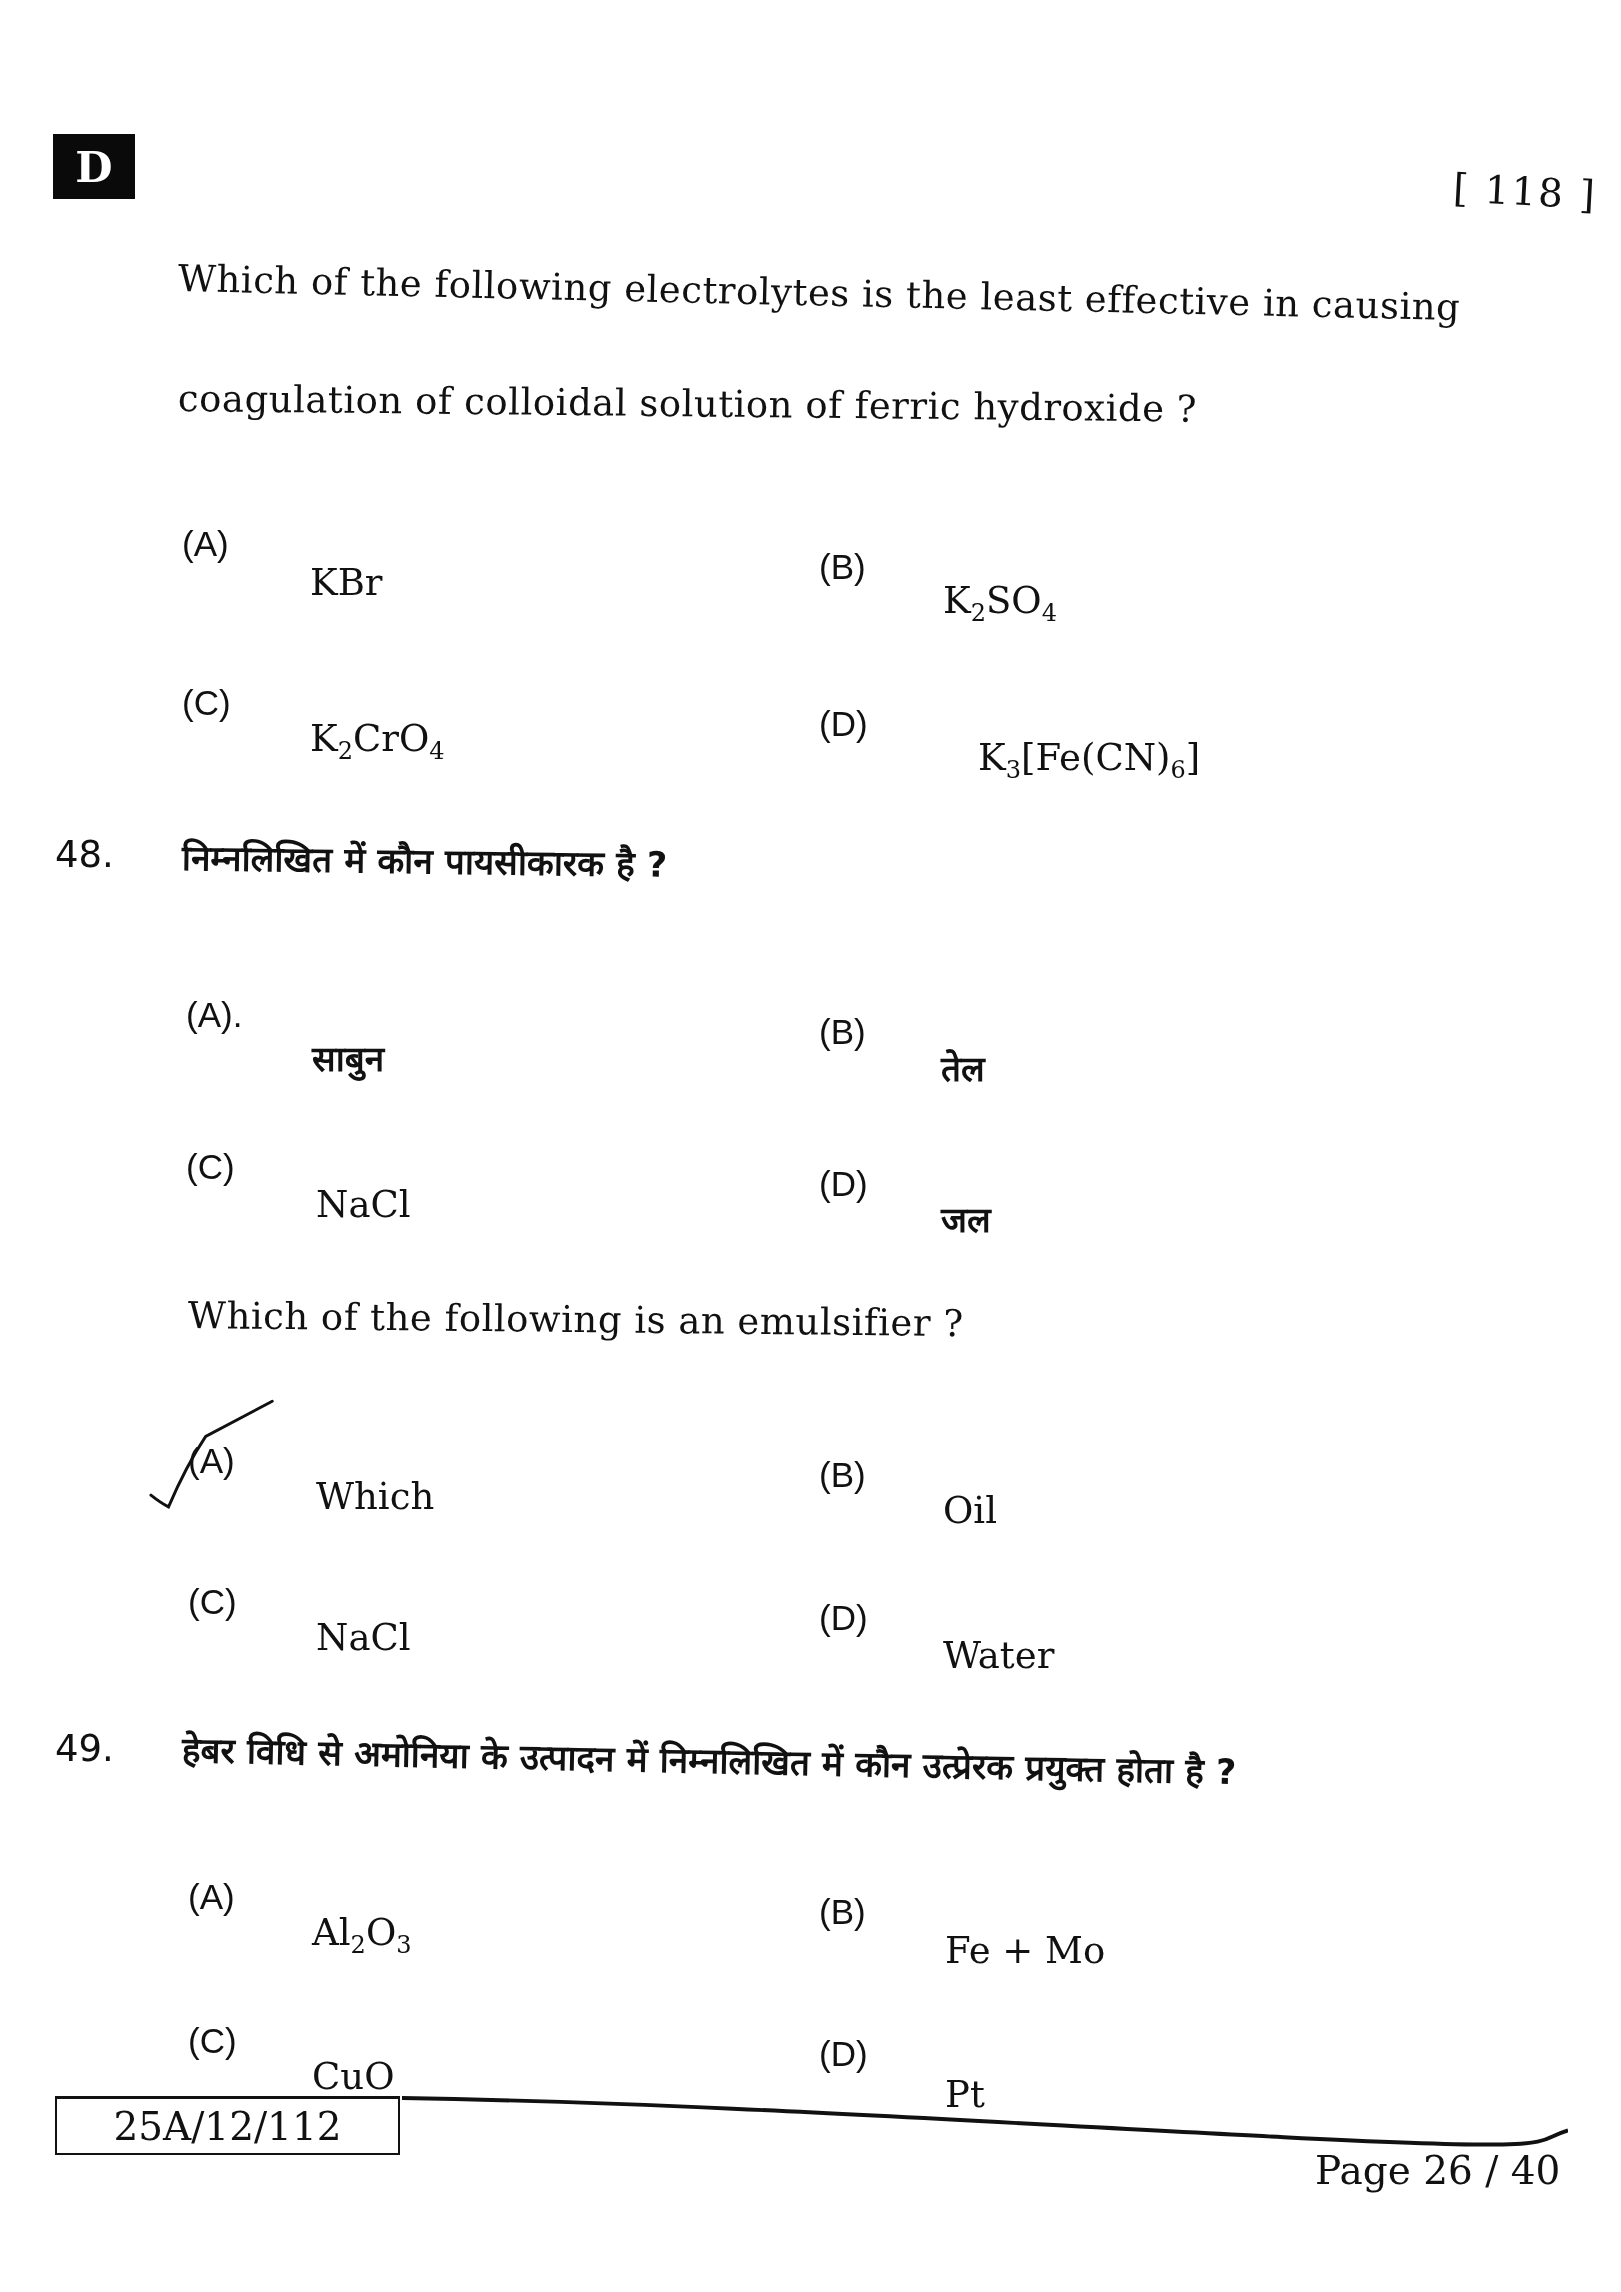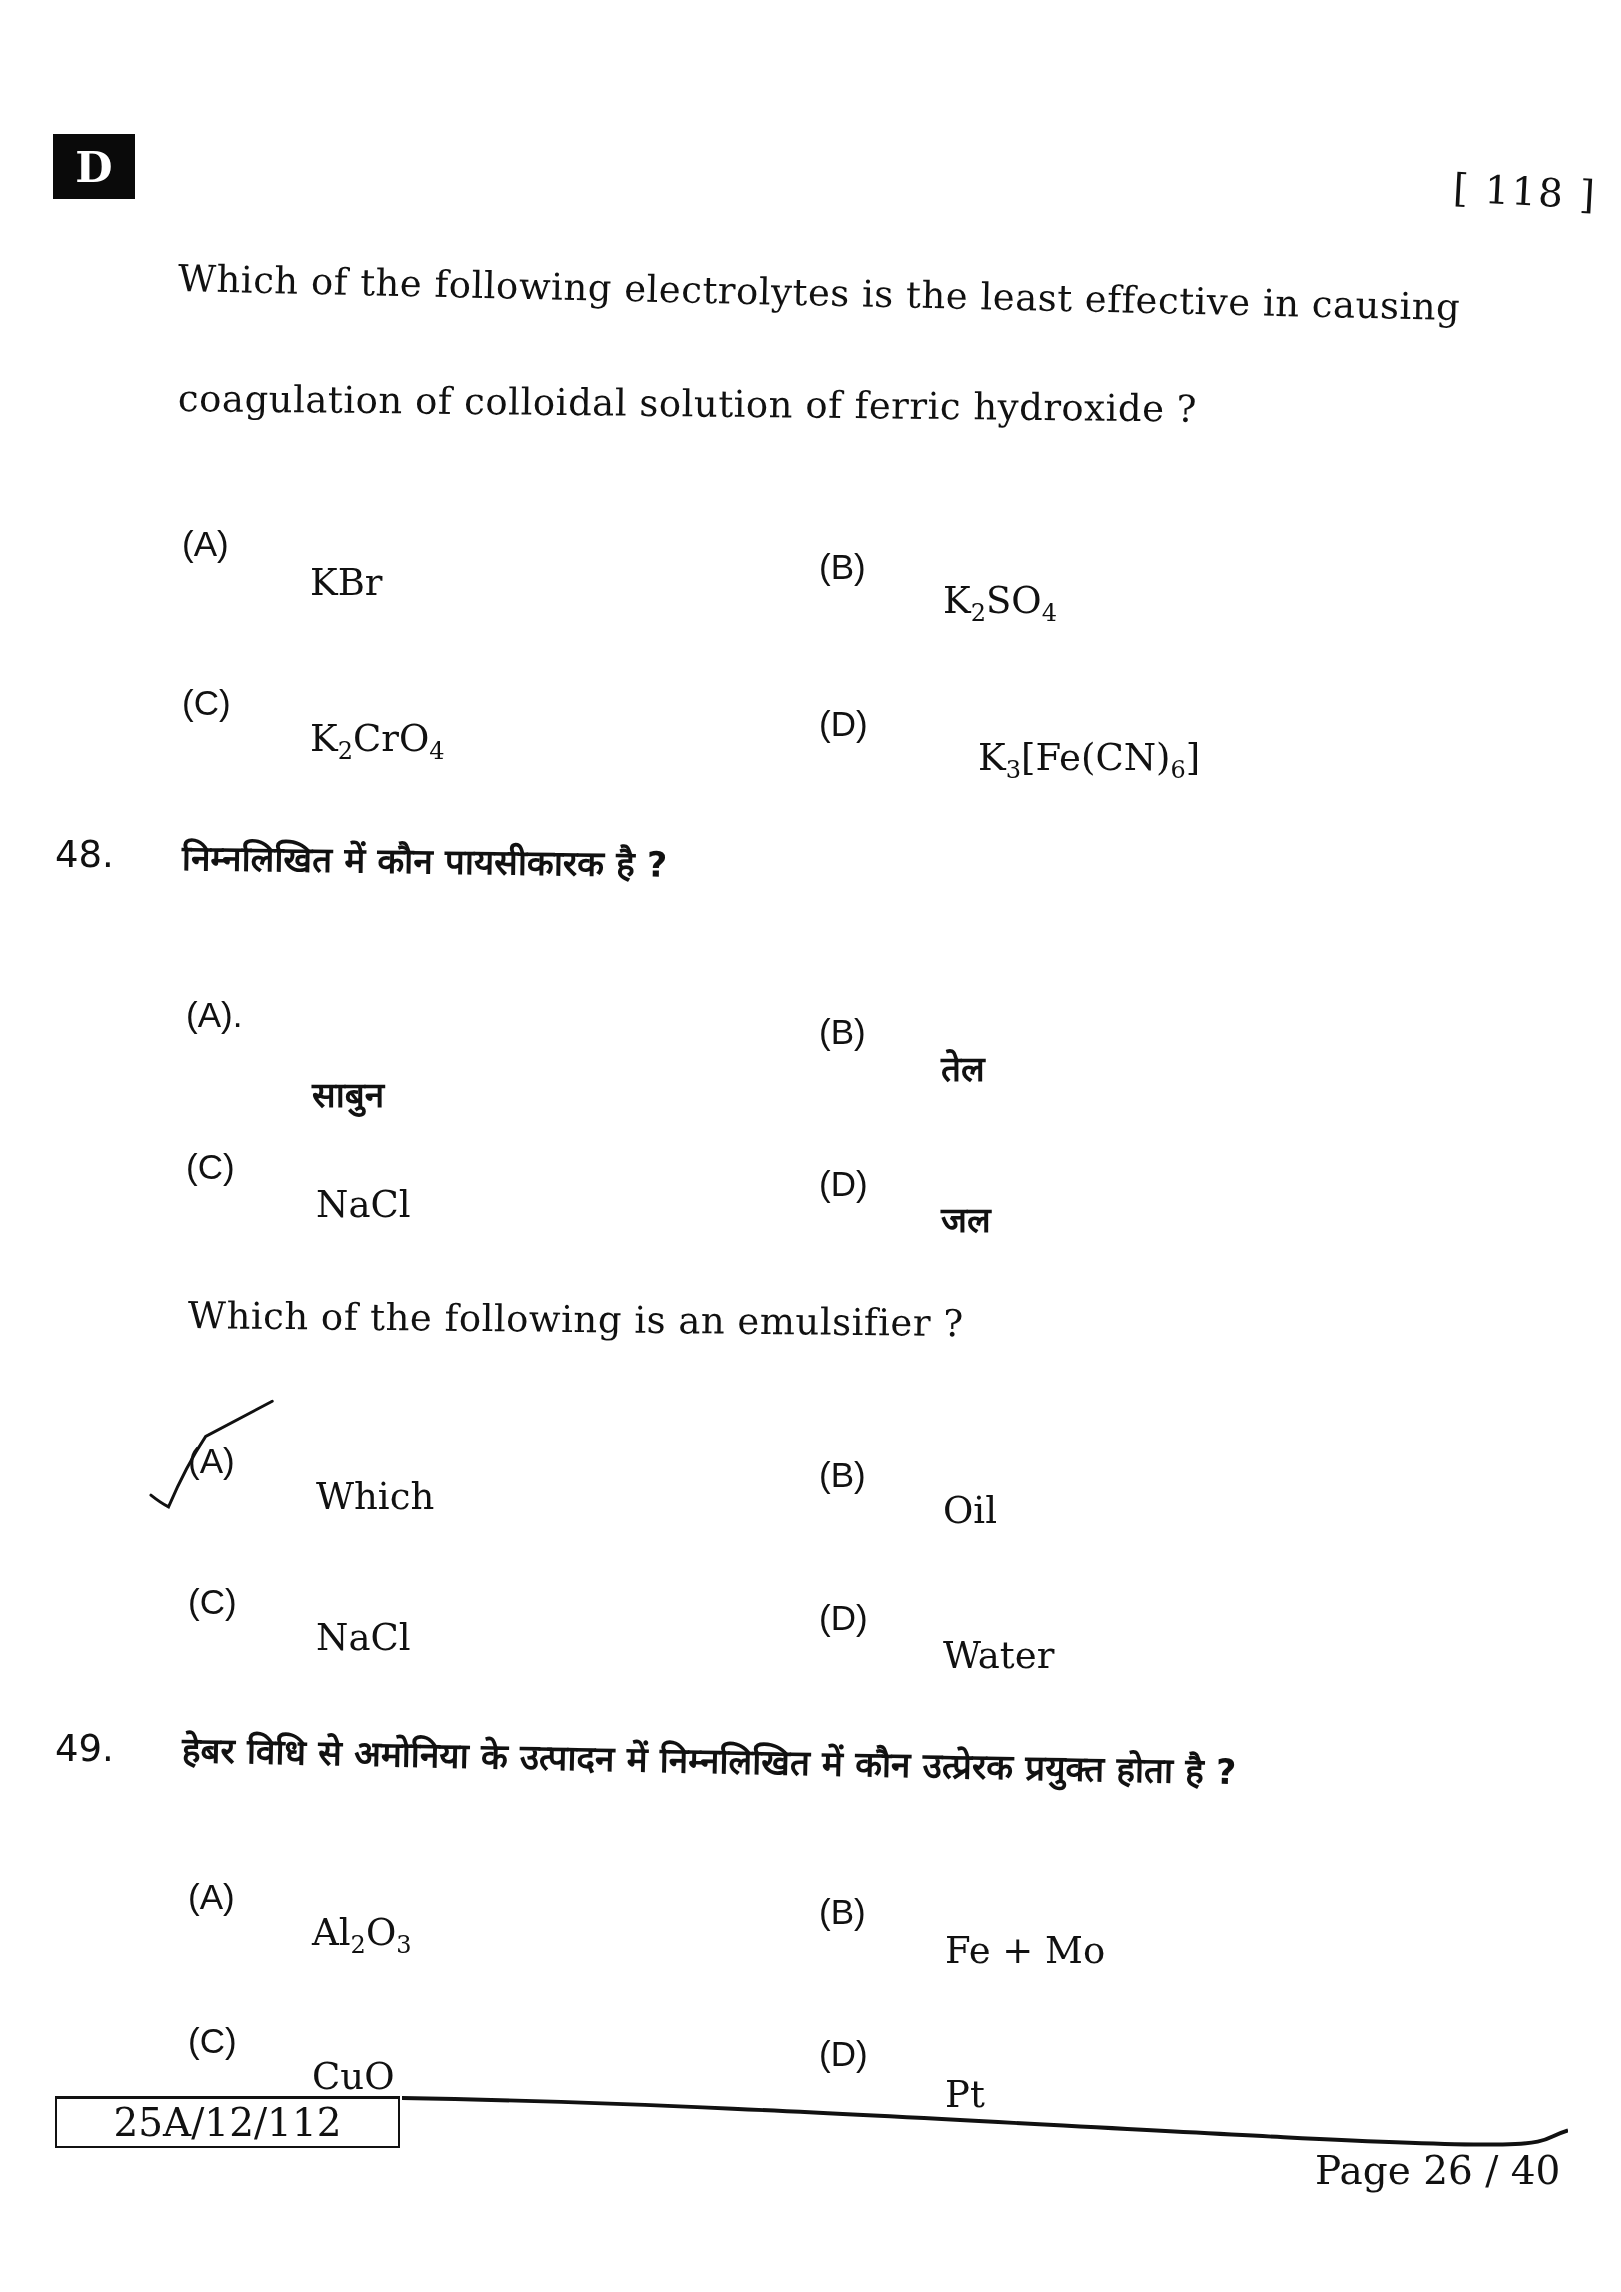--- a/index.html
+++ b/index.html
@@ -12,21 +12,21 @@
   .page-code { left: 1453px; top: 169px; font-size: 39px; letter-spacing: 2px; transform: rotate(3deg); }
   .q-text { font-size: 37px; letter-spacing: 0.5px; }
   .hi-text { font-family: "DejaVu Sans", sans-serif; font-size: 35px; font-weight: bold; }
   .qnum { font-family: "DejaVu Sans", sans-serif; font-size: 37px; }
   .opt-label { font-family: "Liberation Sans", "DejaVu Sans", sans-serif; font-size: 35px; }
   .opt-value { font-size: 37px; margin-top: 34px; }
   .opt-value.hi { font-family: "DejaVu Sans", sans-serif; font-weight: bold; font-size: 35px; }
   sub { font-size: 0.65em; vertical-align: -0.35em; }
   .line1 { left: 178px; top: 257px; transform: rotate(1.3deg); transform-origin: left center; white-space: nowrap; }
   .line2 { left: 178px; top: 377px; transform: rotate(0.6deg); transform-origin: left center; white-space: nowrap; }
-  .footer-box { left: 55px; top: 2096px; width: 345px; height: 52px; border: 2.9px solid #111; border-top-width: 3.9px;
+  .footer-box { left: 55px; top: 2096px; width: 345px; height: 59px; border: 2.9px solid #111; border-top-width: 3.9px;
                 display: flex; align-items: center; justify-content: center; font-size: 39px; box-sizing: border-box; }
   .footer-line { left: 402px; top: 2093px; width: 1166px; height: 59px; }
   .page-footer { left: 1315px; top: 2148px; font-size: 39px; font-weight: normal; white-space: nowrap; }
   .tick { left: 147px; top: 1397px; width: 137px; height: 118px; }
 </style>
 </head>
 <body>
 
 <div class="abs set-badge">D</div>
 <div class="abs page-code">[ 118 ]</div>
@@ -43,21 +43,21 @@
 <div class="abs opt-label" style="left:182px;top:683px">(C)</div>
 <div class="abs opt-value" style="left:310px;top:683px"><span>K</span><sub>2</sub><span>CrO</span><sub>4</sub></div>
 
 <div class="abs opt-label" style="left:819px;top:704px">(D)</div>
 <div class="abs opt-value" style="left:978px;top:702px"><span>K</span><sub>3</sub><span>[Fe(CN)</span><sub>6</sub><span>]</span></div>
 
 <div class="abs qnum" style="left:55px;top:833px">48.</div>
 <div class="abs hi-text" style="left:182px;top:833px;transform:rotate(0.8deg);transform-origin:left center;white-space:nowrap">निम्नलिखित में कौन पायसीकारक है ?</div>
 
 <div class="abs opt-label" style="left:186px;top:995px">(A).</div>
-<div class="abs opt-value hi" style="left:312px;top:1036px">साबुन</div>
+<div class="abs opt-value hi" style="left:312px;top:1000px">साबुन</div>
 <div class="abs opt-label" style="left:819px;top:1012px">(B)</div>
 <div class="abs opt-value hi" style="left:941px;top:1010px">तेल</div>
 <div class="abs opt-label" style="left:186px;top:1147px">(C)</div>
 <div class="abs opt-value" style="left:316px;top:1149px">NaCl</div>
 <div class="abs opt-label" style="left:819px;top:1164px">(D)</div>
 <div class="abs opt-value hi" style="left:941px;top:1161px">जल</div>
 
 <div class="abs q-text" style="left:188px;top:1294px;transform:rotate(0.6deg);transform-origin:left center;white-space:nowrap">Which of the following is an emulsifier ?</div>
 
 <svg class="abs tick" viewBox="0 0 140 120">

